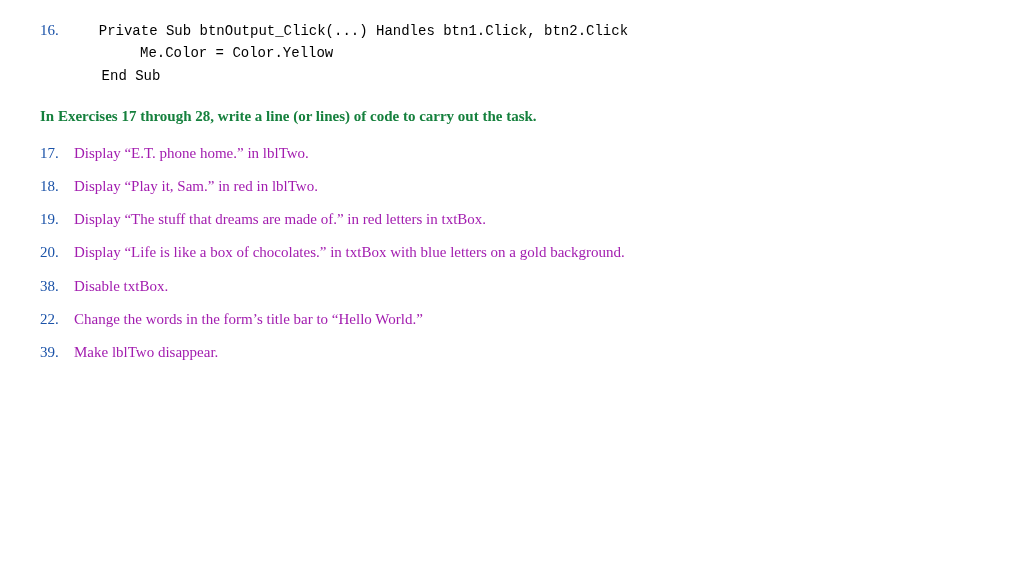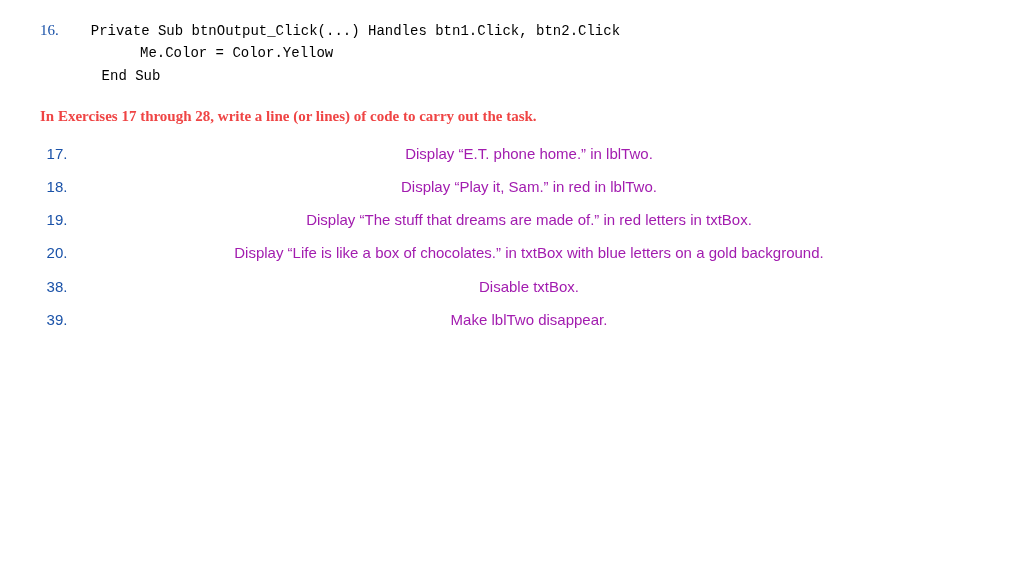--- a/index.html
+++ b/index.html
@@ -33,45 +33,44 @@
 
     .code-line {
       display: block;
     }
 
     .line-number {
       color: #1a52a8;
       font-family: Georgia, serif;
       font-size: 15px;
       font-weight: normal;
-      margin-right: 4px;
+      margin-right: 12px;
     }
 
     .code-indent {
       margin-left: 72px;
       display: block;
     }
 
     .section-header {
       font-family: Georgia, 'Times New Roman', serif;
       font-size: 15px;
       font-weight: bold;
-      color: #ef4444;
+      color: #15803d;
       margin-bottom: 14px;
       line-height: 1.5;
     }
 
     .exercise-item {
       display: flex;
       align-items: flex-start;
       margin-bottom: 10px;
       line-height: 1.55;
-      font-family: Liberation Sans, sans-serif;
+      font-family: Liberation Serif, serif;
       font-size: 15px;
-      text-align: center;
     }
 
     .exercise-item .num {
       color: #1a52a8;
       min-width: 34px;
       font-size: 15px;
       flex-shrink: 0;
     }
 
     .exercise-item .text {
@@ -118,18 +117,22 @@
       </div>
       <div class="exercise-item">
         <span class="num">20.</span>
         <span class="text">Display “Life is like a box of chocolates.” in txtBox with blue letters on a gold background.</span>
       </div>
       <div class="exercise-item">
         <span class="num">38.</span>
         <span class="text">Disable txtBox.</span>
       </div>
       <div class="exercise-item">
+        <span class="num">22.</span>
+        <span class="text">Change the words in the form’s title bar to “Hello World.”</span>
+      </div>
+      <div class="exercise-item">
         <span class="num">39.</span>
         <span class="text">Make lblTwo disappear.</span>
       </div>
     </div>
 
 </div>
 
 </body></html>

